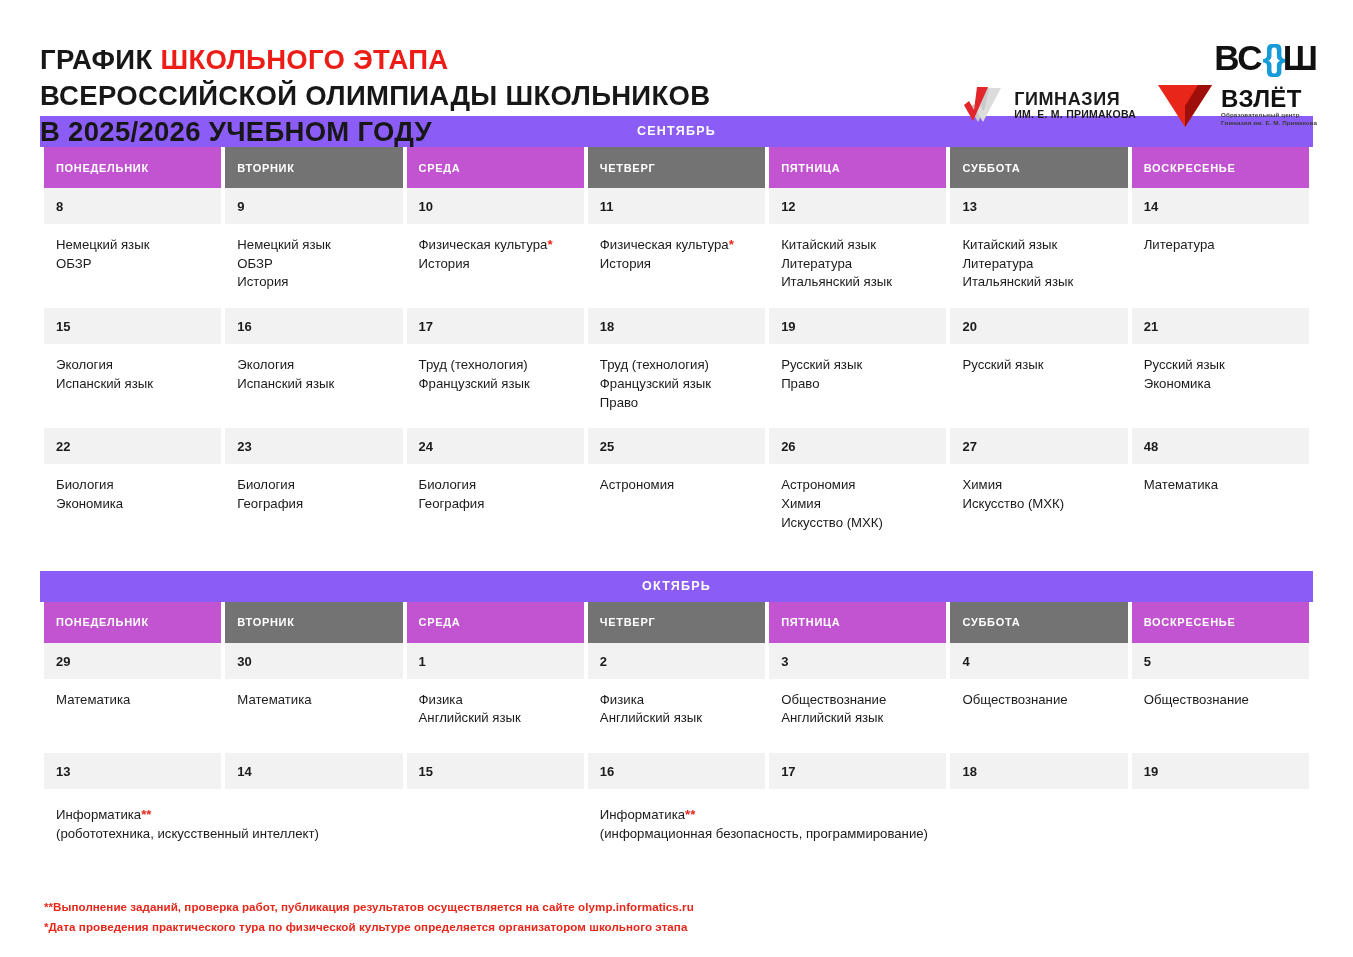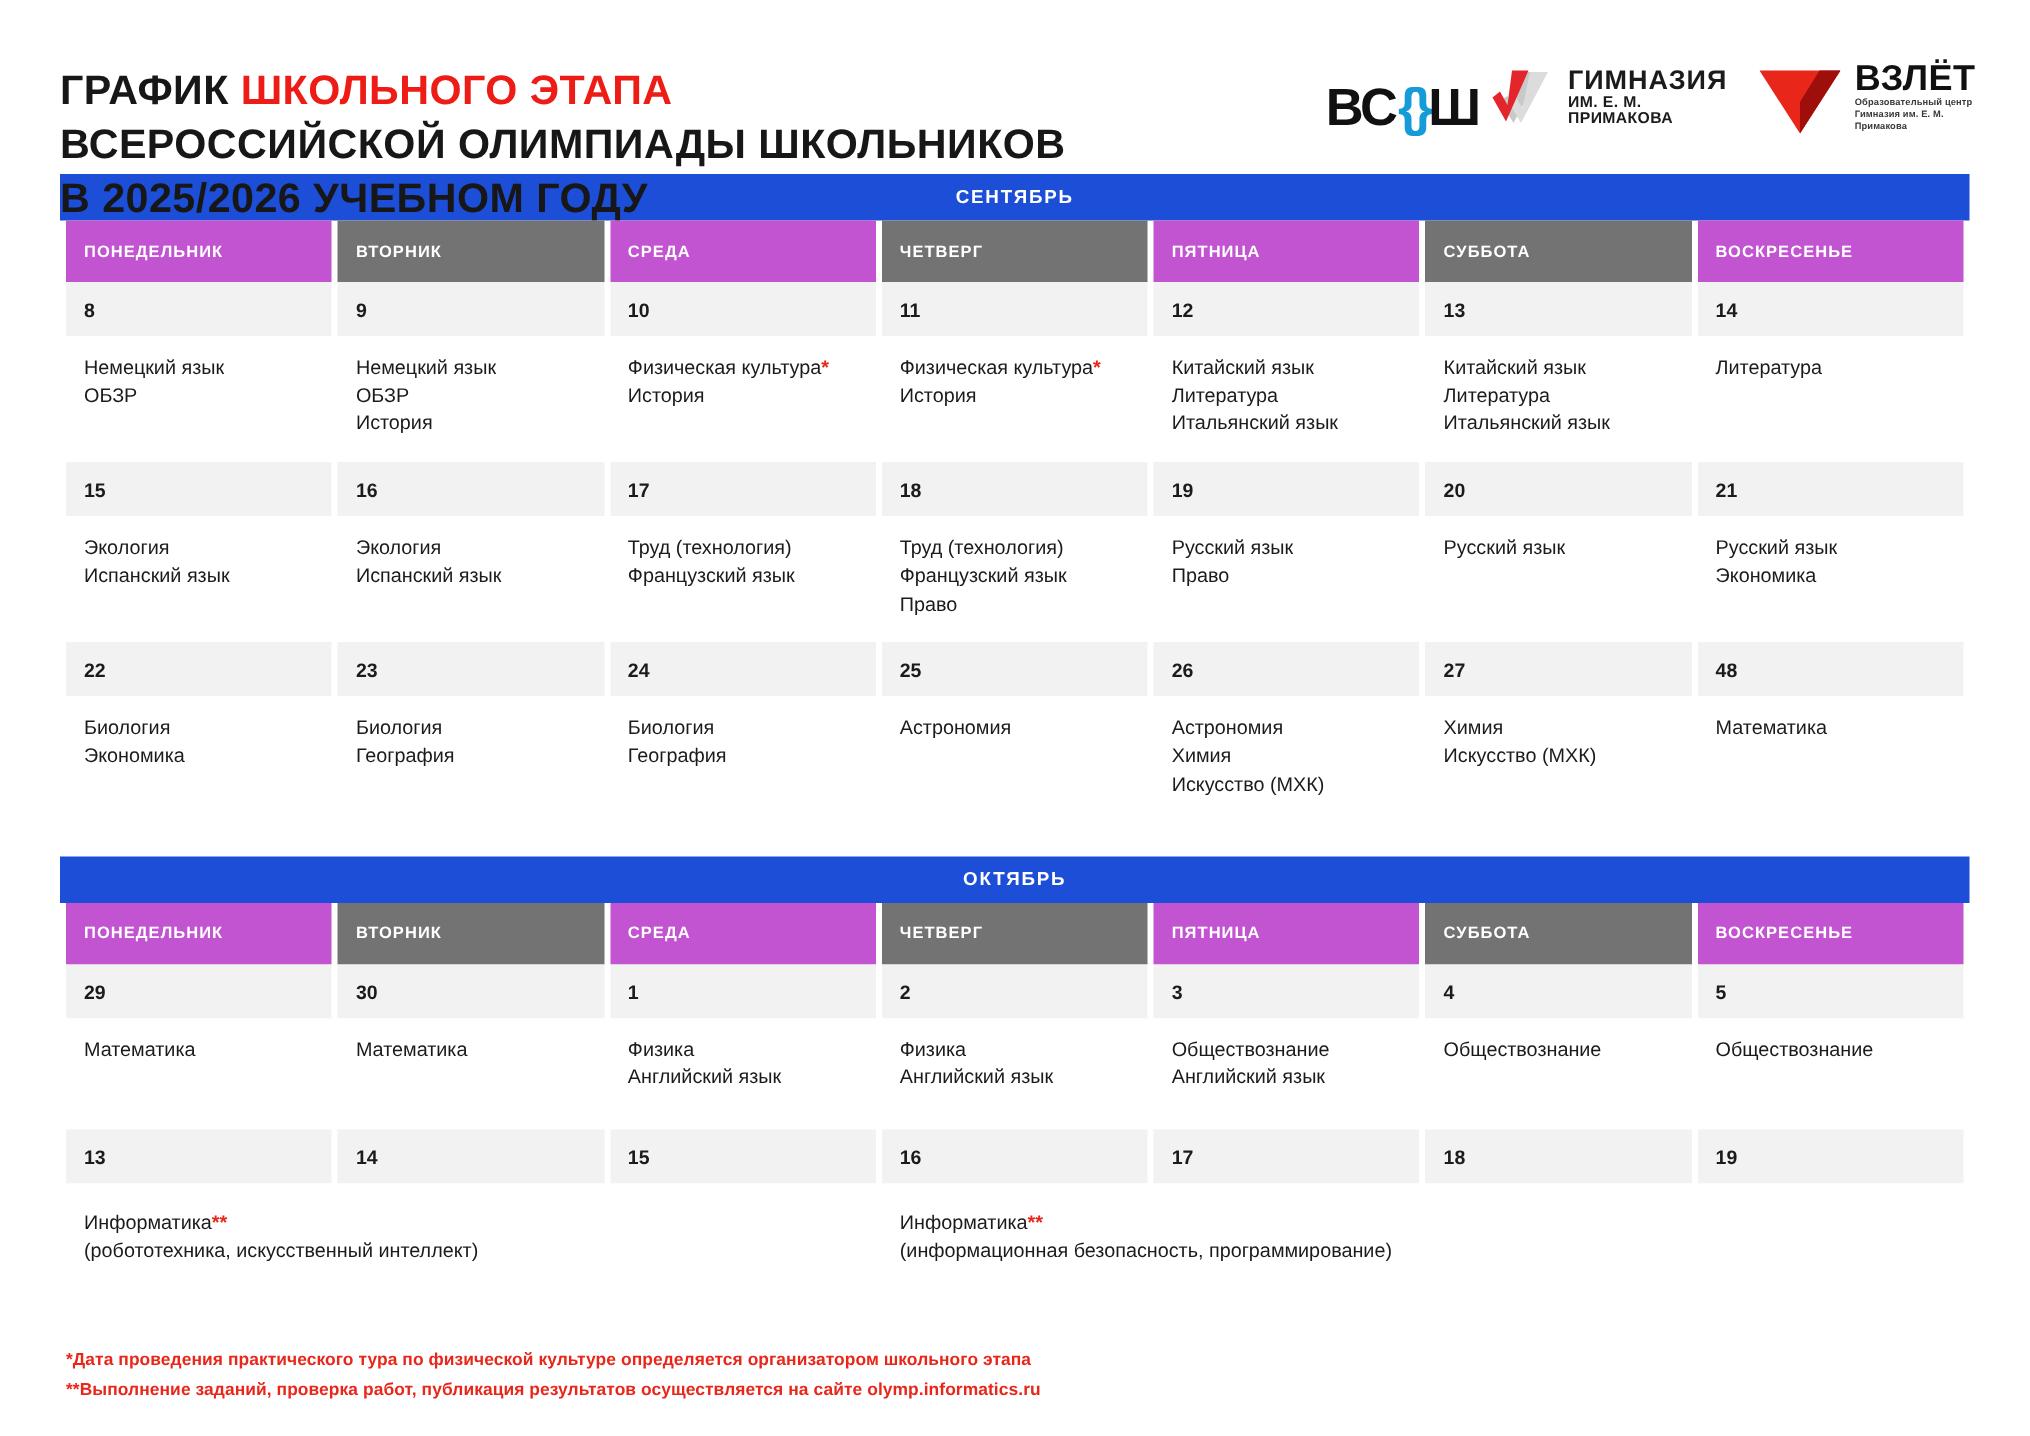--- a/index.html
+++ b/index.html
@@ -29,21 +29,21 @@
     letter-spacing: 0.3px;
     line-height: 1.30;
     color: #171717;
     white-space: nowrap;
   }
   .title-accent { color: #ED1C16; }
 
   
   .logos {
     display: flex;
-    flex-direction: row;
+    flex-direction: column;
     align-items: flex-end;
     gap: 8px;
     padding-top: 2px;
   }
   .logo-row-top { display: flex; justify-content: flex-end; width: 100%; }
   .logo-row-bottom { display: flex; align-items: center; gap: 22px; }
 
   
   .vsosh {
     display: flex;
@@ -80,21 +80,21 @@
   }
   .vzlyot-sub {
     font-size: 6.2px; font-weight: bold; color: #3a3a3a; line-height: 1.3; letter-spacing: 0.1px;
   }
 
   
   .calendar { padding: 0 40px; }
   .month-block { margin-bottom: 22px; }
 
   .month-title {
-    background: #1d4ed8;
+    background: #8b5cf6;
     color: #ffffff;
     text-align: center;
     font-size: 12.5px;
     font-weight: bold;
     letter-spacing: 1.2px;
     padding: 8px 0 9px;
   }
 
   table.grid { width: 100%; border-collapse: separate; border-spacing: 4px 0; table-layout: fixed; }
   table.grid tr.dow-row th {
@@ -405,17 +405,17 @@
                 <div class="info-sub">(информационная безопасность, программирование)</div>
               </td>
               <td colspan="1" class="empty-cell"></td>
             </tr>
           </tbody>
         </table>
       </div>
     </div>
 
   <div class="footnotes" id="footnotes-root">
+      <div>**Выполнение заданий, проверка работ, публикация результатов осуществляется на сайте olymp.informatics.ru</div>
       <div>*Дата проведения практического тура по физической культуре определяется организатором школьного этапа</div>
-      <div>**Выполнение заданий, проверка работ, публикация результатов осуществляется на сайте olymp.informatics.ru</div>
     </div>
 
 </div>
 
 </body></html>

